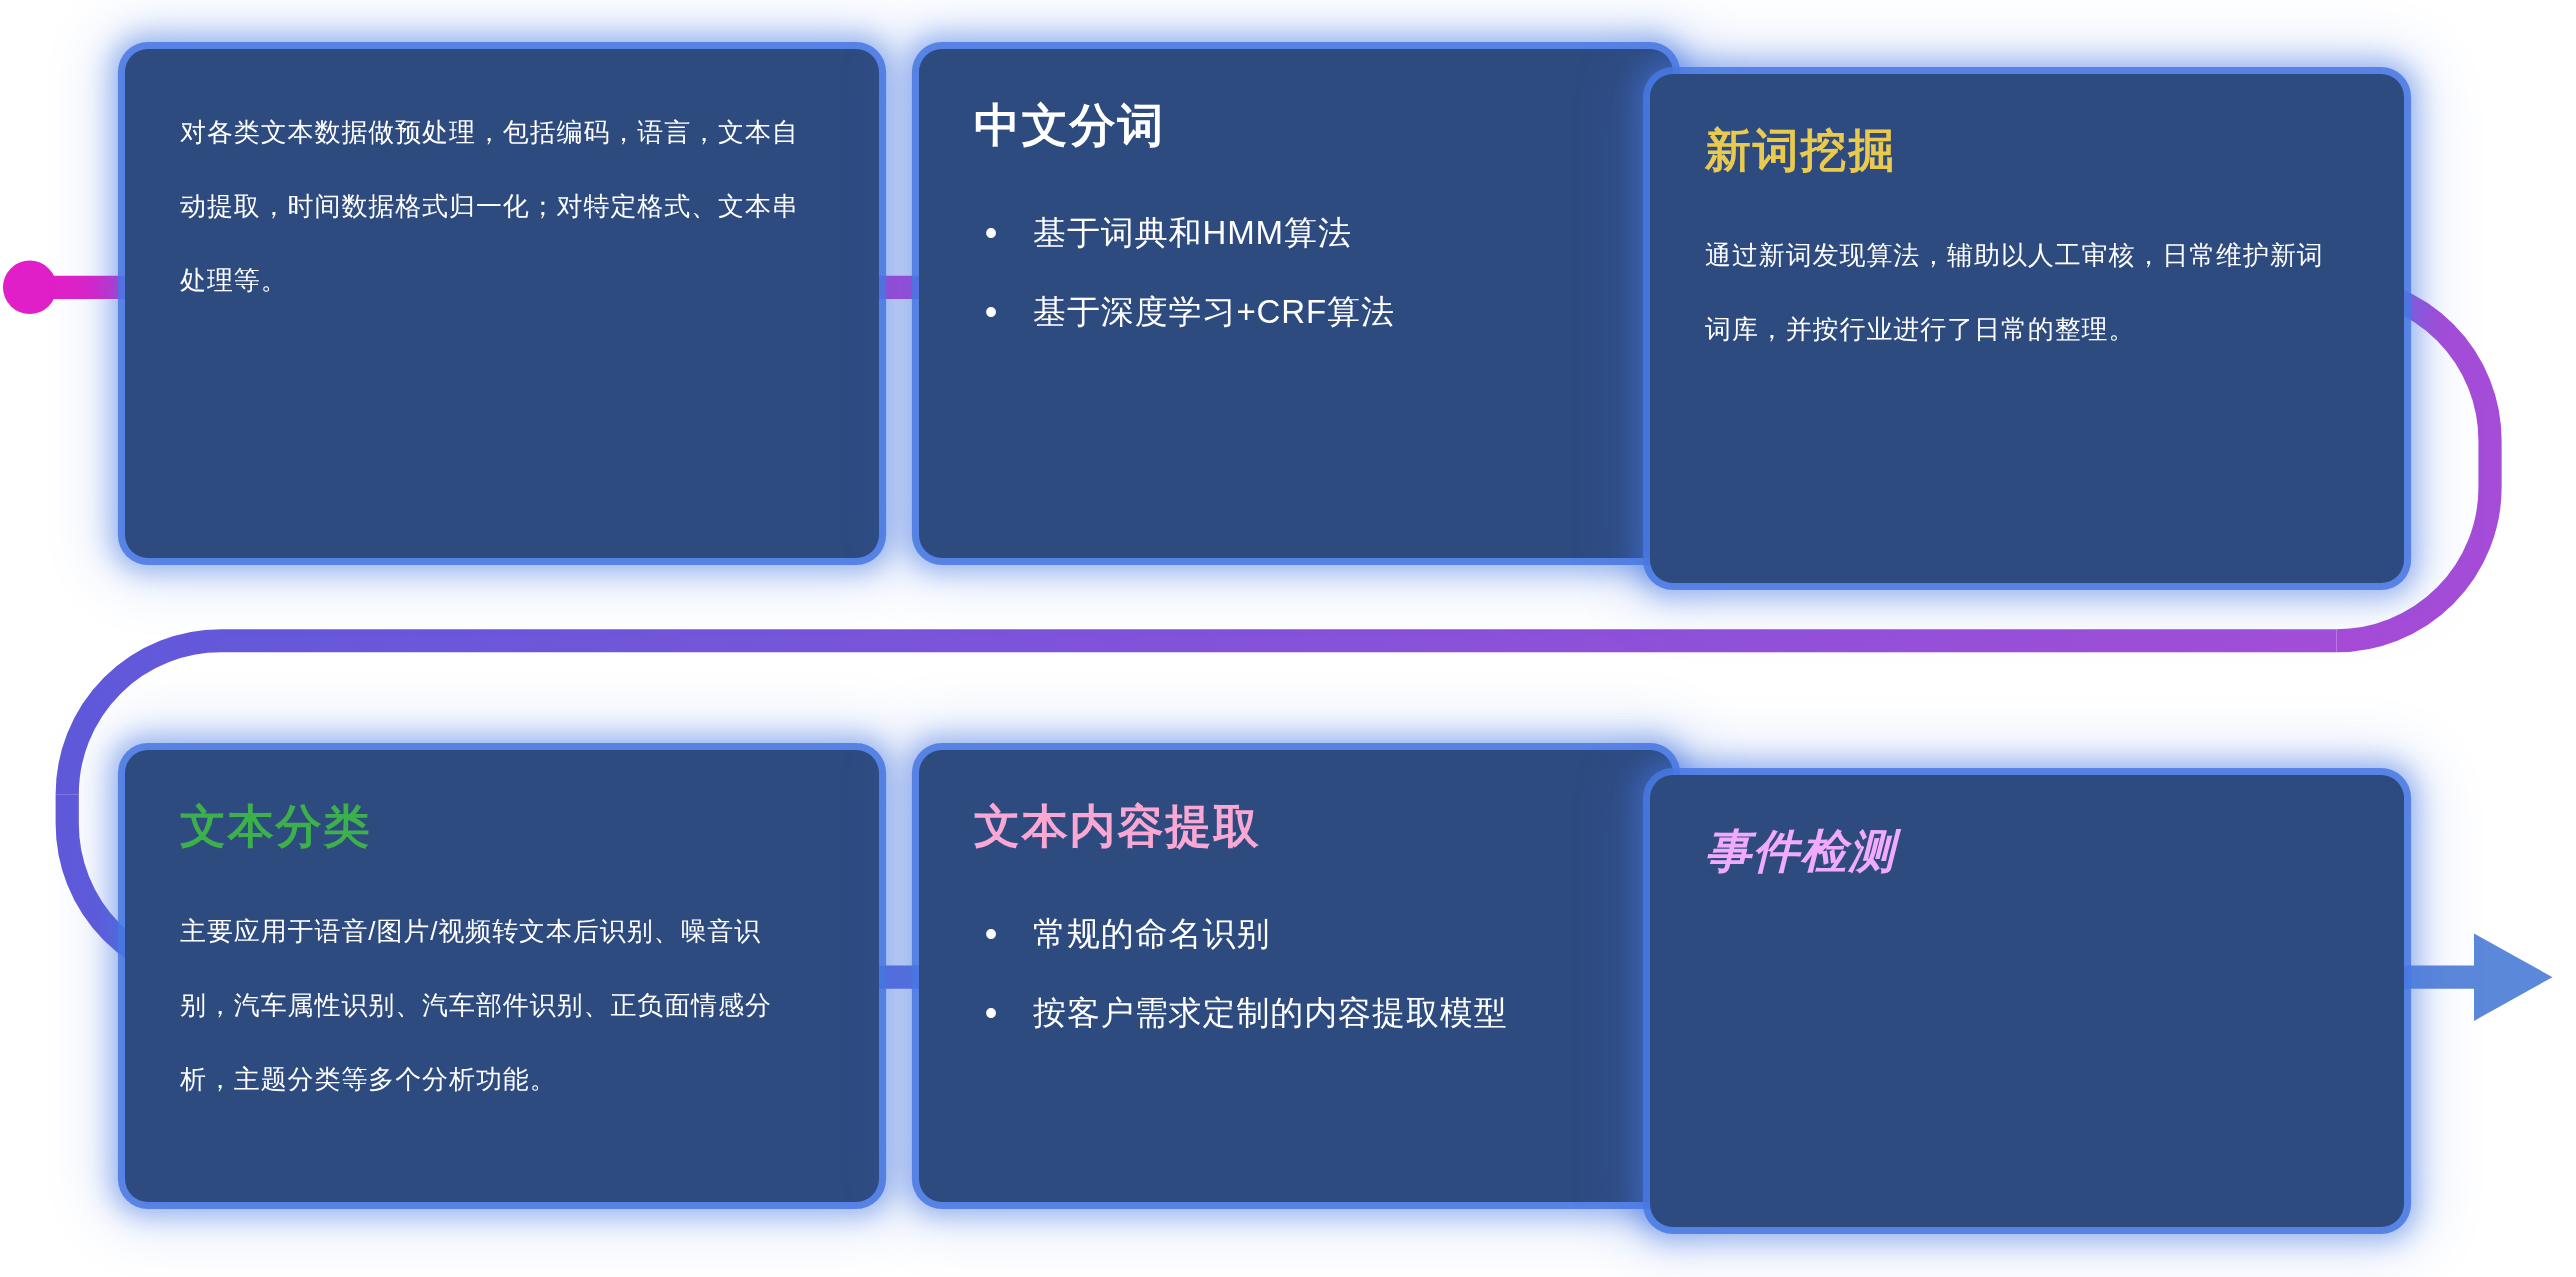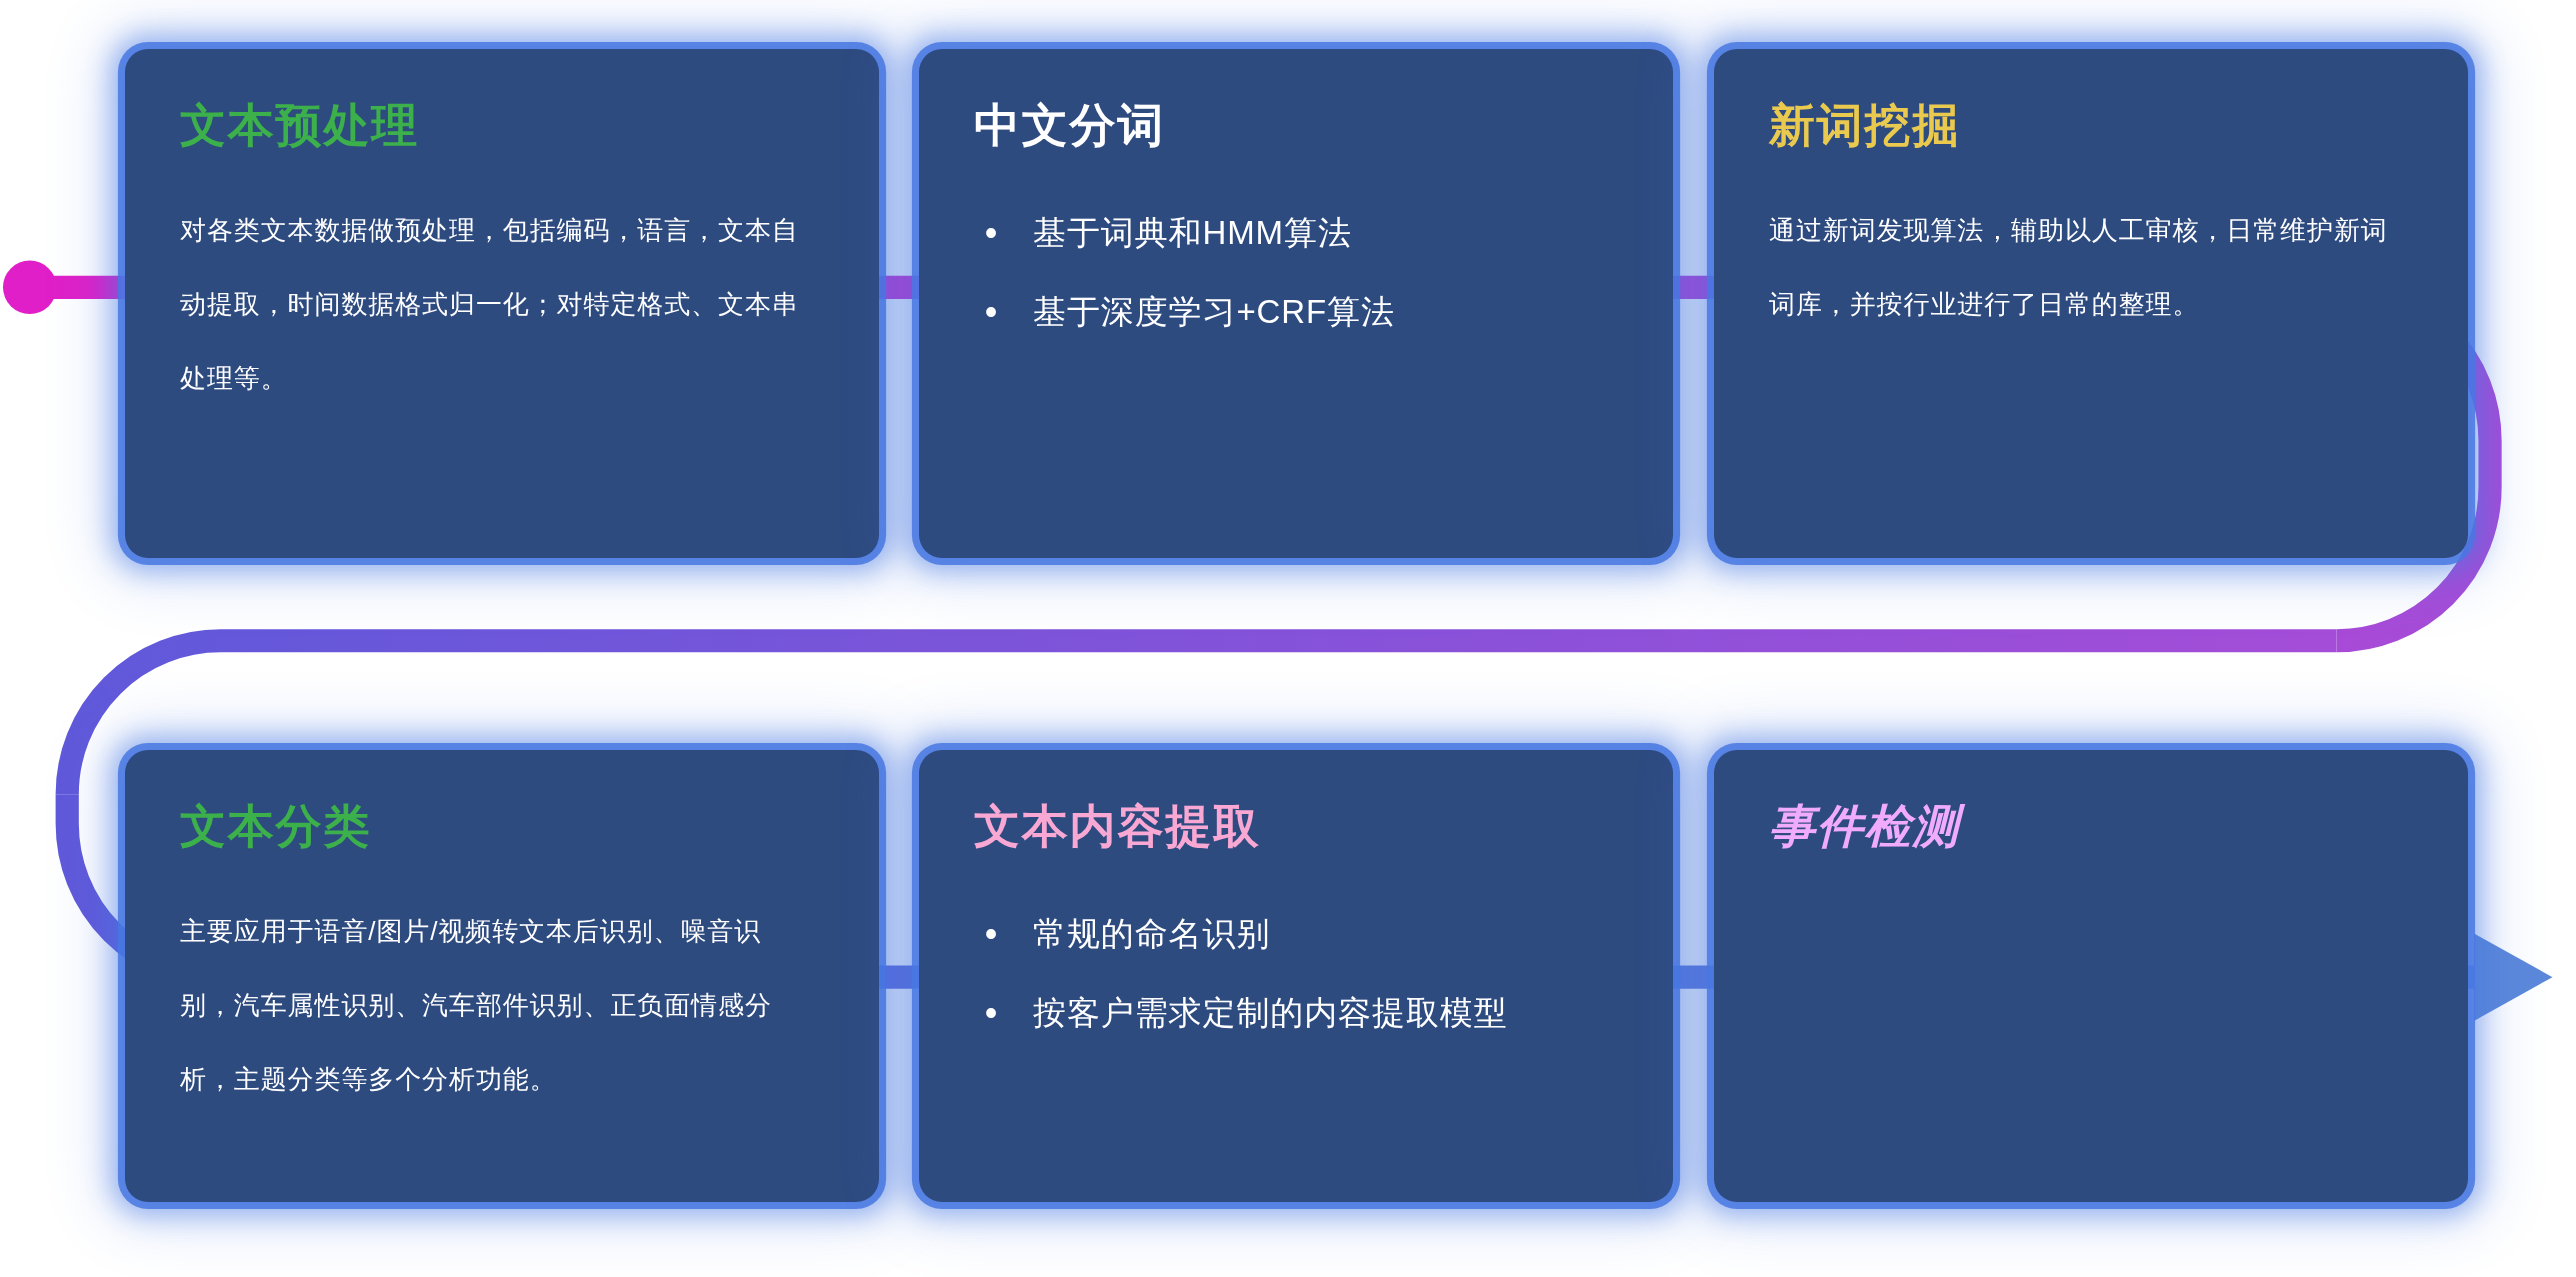--- a/index.html
+++ b/index.html
@@ -36,21 +36,21 @@
       0 0 54px 27px rgba(72, 120, 226, 0.18);
     z-index: 2;
     padding: 46px 70px 0 55px;
     box-sizing: border-box;
     color: #ffffff;
   }
   .card.row1 { top: 49px; height: 509px; }
   .card.row2 { top: 750px; height: 452px; }
   .card.col1 { left: 125px; }
   .card.col2 { left: 919px; }
-  .card.col3 { left: 1714px; }
+  .card.col3 { left: 1650px; margin-top: 25px; }
   .card h3 {
     margin: 0 0 36px 0;
     font-size: 46px;
     font-weight: 700;
     letter-spacing: 1.8px;
   }
   .card p {
     margin: 0;
     font-size: 26px;
     line-height: 74px;
@@ -99,21 +99,20 @@
 
     <path d="M 30 322 L 2618 322 A 172 172 0 0 1 2790 494 L 2790 546 A 172 172 0 0 1 2618 718" fill="none" stroke="url(#grad1)" stroke-width="26"></path>
     <path d="M 2618 718 L 247 718 A 172 172 0 0 0 75 890" fill="none" stroke="url(#grad2)" stroke-width="26"></path>
     <path d="M 75 890 L 75 923 A 172 172 0 0 0 247 1095 L 2788 1095" fill="none" stroke="url(#grad3)" stroke-width="26"></path>
 
     <circle cx="33" cy="322" r="30" fill="#e11fc8"></circle>
     <polygon points="2772,1046 2772,1144 2860,1095" fill="#5c88da"></polygon>
   </svg>
 
   <div class="card row1 col1">
-    <h3 style="color: rgb(60, 176, 74);">文本预处理</h3>
     <p>对各类文本数据做预处理，包括编码，语言，文本自动提取，时间数据格式归一化；对特定格式、文本串处理等。</p>
   </div>
 
   <div class="card row1 col2">
     <h3 style="color: #ffffff;">中文分词</h3>
     <ul>
         <li>基于词典和HMM算法</li>
         <li>基于深度学习+CRF算法</li>
       </ul>
   </div>

